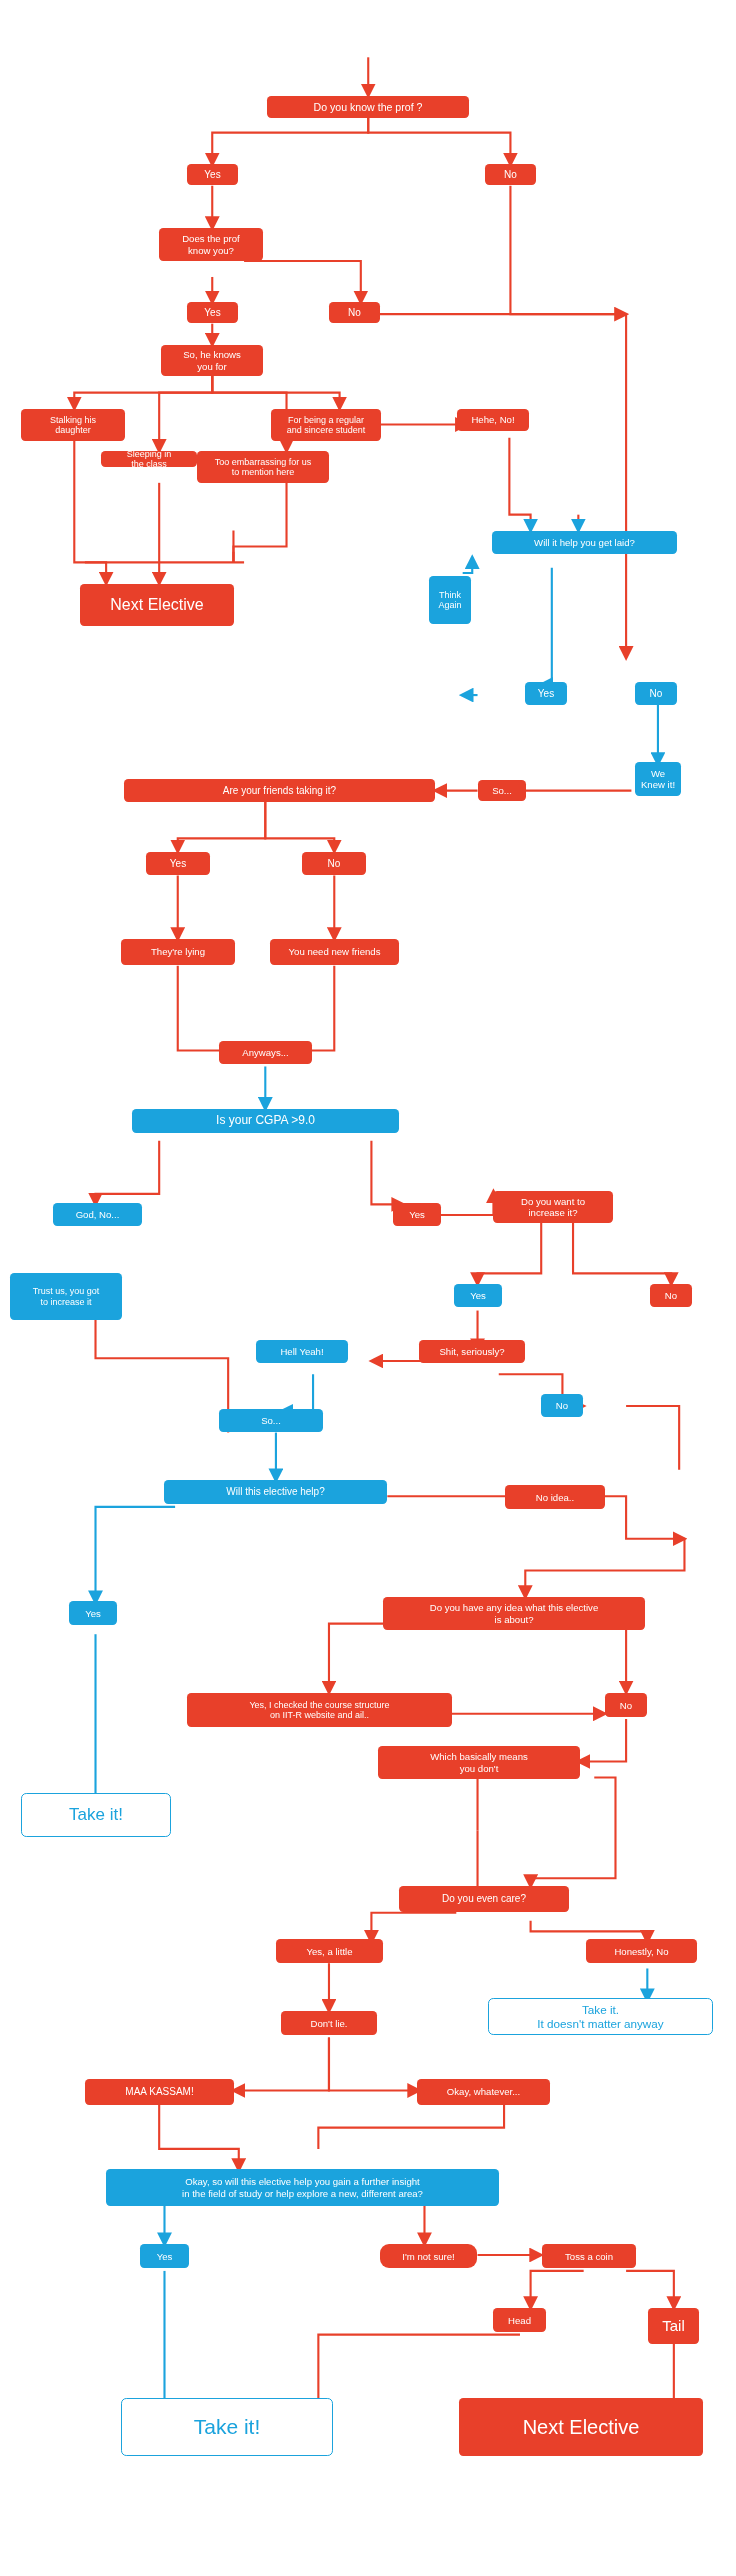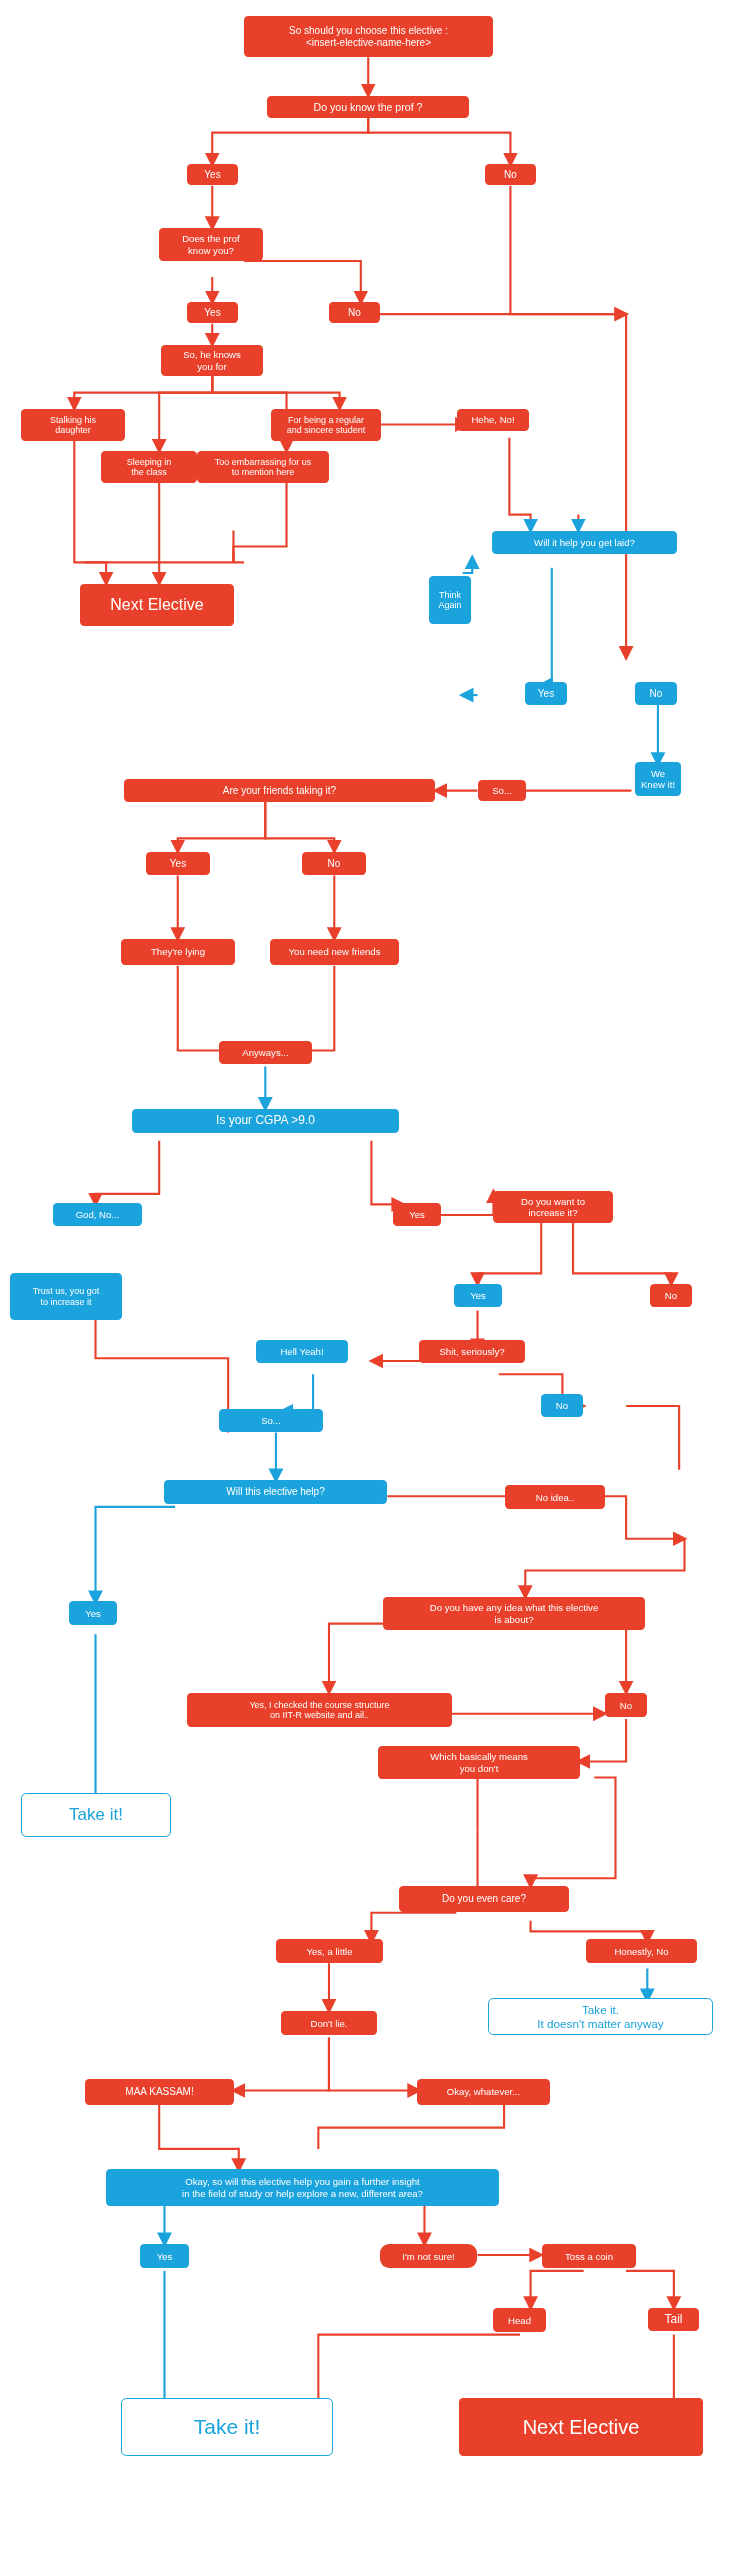--- a/index.html
+++ b/index.html
@@ -141,34 +141,32 @@
       <path d="M1100,4280 L1000,4280 L1000,4350" marker-end="url(#ar)"></path>
       <path d="M1180,4280 L1270,4280 L1270,4350" marker-end="url(#ar)"></path>
 
       <path d="M980,4400 L600,4400 L600,4520"></path>
       <path d="M1270,4400 L1270,4520"></path>
 
       <path d="M310,4280 L310,4520" stroke="#1ba3dd"></path>
     </g>
   </svg>
 
-  <div class="node red" style="left:244px;top:16px;width:249px;height:41px;font-size:10px;white-space:pre-line;">So should you choose this elective :
-&lt;insert-elective-name-here&gt;</div>
   <div class="node red" style="left:267px;top:96px;width:202px;height:22px;font-size:10.6px;">Do you know the prof ?</div>
   <div class="node red" style="left:187px;top:164px;width:51px;height:21px;font-size:10px;">Yes</div>
   <div class="node red" style="left:485px;top:164px;width:51px;height:21px;font-size:10px;">No</div>
   <div class="node red" style="left:159px;top:228px;width:104px;height:33px;font-size:9.6px;white-space:pre-line;">Does the prof
 know you?</div>
   <div class="node red" style="left:187px;top:302px;width:51px;height:21px;font-size:10px;">Yes</div>
   <div class="node red" style="left:329px;top:302px;width:51px;height:21px;font-size:10px;">No</div>
   <div class="node red" style="left:161px;top:345px;width:102px;height:31px;font-size:9.6px;white-space:pre-line;">So, he knows
 you for</div>
   <div class="node red" style="left:21px;top:409px;width:104px;height:32px;font-size:9px;white-space:pre-line;">Stalking his
 daughter</div>
-  <div class="node red" style="left:101px;top:451px;width:96px;height:32px;font-size:9px;white-space:pre-line;">Sleeping in
+  <div class="node red" style="left:101px;top:451px;width:96px;height:16px;font-size:9px;white-space:pre-line;">Sleeping in
 the class</div>
   <div class="node red" style="left:197px;top:451px;width:132px;height:32px;font-size:9px;white-space:pre-line;">Too embarrassing for us
 to mention here</div>
   <div class="node red" style="left:271px;top:409px;width:110px;height:32px;font-size:9px;white-space:pre-line;">For being a regular
 and sincere student</div>
   <div class="node red" style="left:457px;top:409px;width:72px;height:22px;font-size:9.6px;">Hehe, No!</div>
   <div class="node red" style="left:80px;top:584px;width:154px;height:42px;font-size:16px;">Next Elective</div>
   <div class="node blue" style="left:492px;top:531px;width:185px;height:23px;font-size:9.6px;">Will it help you get laid?</div>
   <div class="node blue" style="left:429px;top:576px;width:42px;height:48px;font-size:9px;white-space:pre-line;">Think
 Again</div>
@@ -214,18 +212,18 @@
   <div class="node outline" style="left:488px;top:1998px;width:225px;height:37px;font-size:11.7px;white-space:pre-line;">Take it.
 It doesn't matter anyway</div>
   <div class="node red" style="left:85px;top:2079px;width:149px;height:25.5px;font-size:10px;">MAA KASSAM!</div>
   <div class="node red" style="left:417px;top:2079px;width:133px;height:25.5px;font-size:9.6px;">Okay, whatever...</div>
   <div class="node blue" style="left:106px;top:2169px;width:393px;height:37px;font-size:9.6px;white-space:pre-line;">Okay, so will this elective help you gain a further insight
 in the field of study or help explore a new,  different area?</div>
   <div class="node blue" style="left:140px;top:2244px;width:49px;height:24.4px;font-size:9.6px;">Yes</div>
   <div class="node red" style="left:380px;top:2244px;width:97px;height:24.4px;font-size:9.6px;border-radius:9px;">I'm not sure!</div>
   <div class="node red" style="left:542px;top:2244px;width:94px;height:24.4px;font-size:9.6px;">Toss a coin</div>
   <div class="node red" style="left:493px;top:2308px;width:53px;height:24.4px;font-size:9.6px;">Head</div>
-  <div class="node red" style="left:648px;top:2308px;width:51px;height:23px;font-size:12px;">Tail</div>
+  <div class="node red" style="left:648px;top:2308px;width:51px;height:36px;font-size:15px;">Tail</div>
   <div class="node outline" style="left:121px;top:2398px;width:212px;height:58px;font-size:21px;">Take it!</div>
   <div class="node red" style="left:459px;top:2398px;width:244px;height:58px;font-size:20px;">Next Elective</div>
 
 </div>
 
 
 </body></html>

